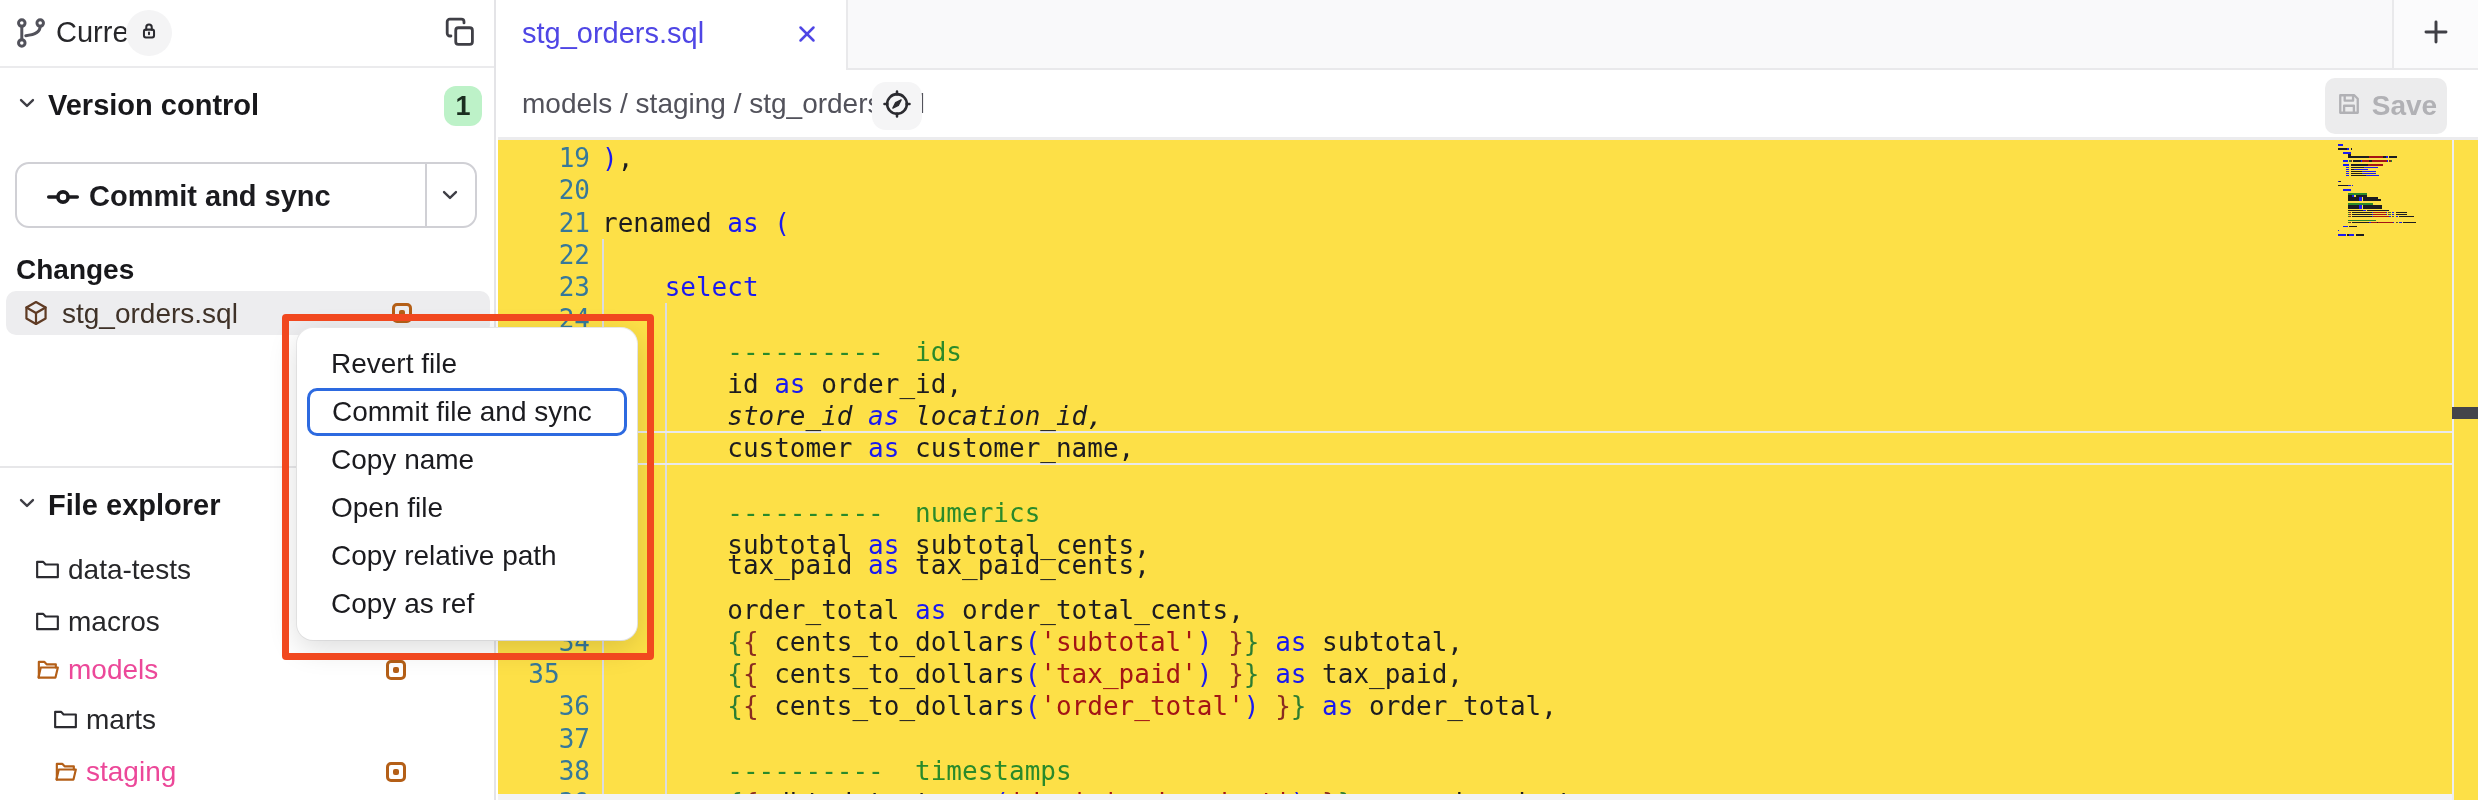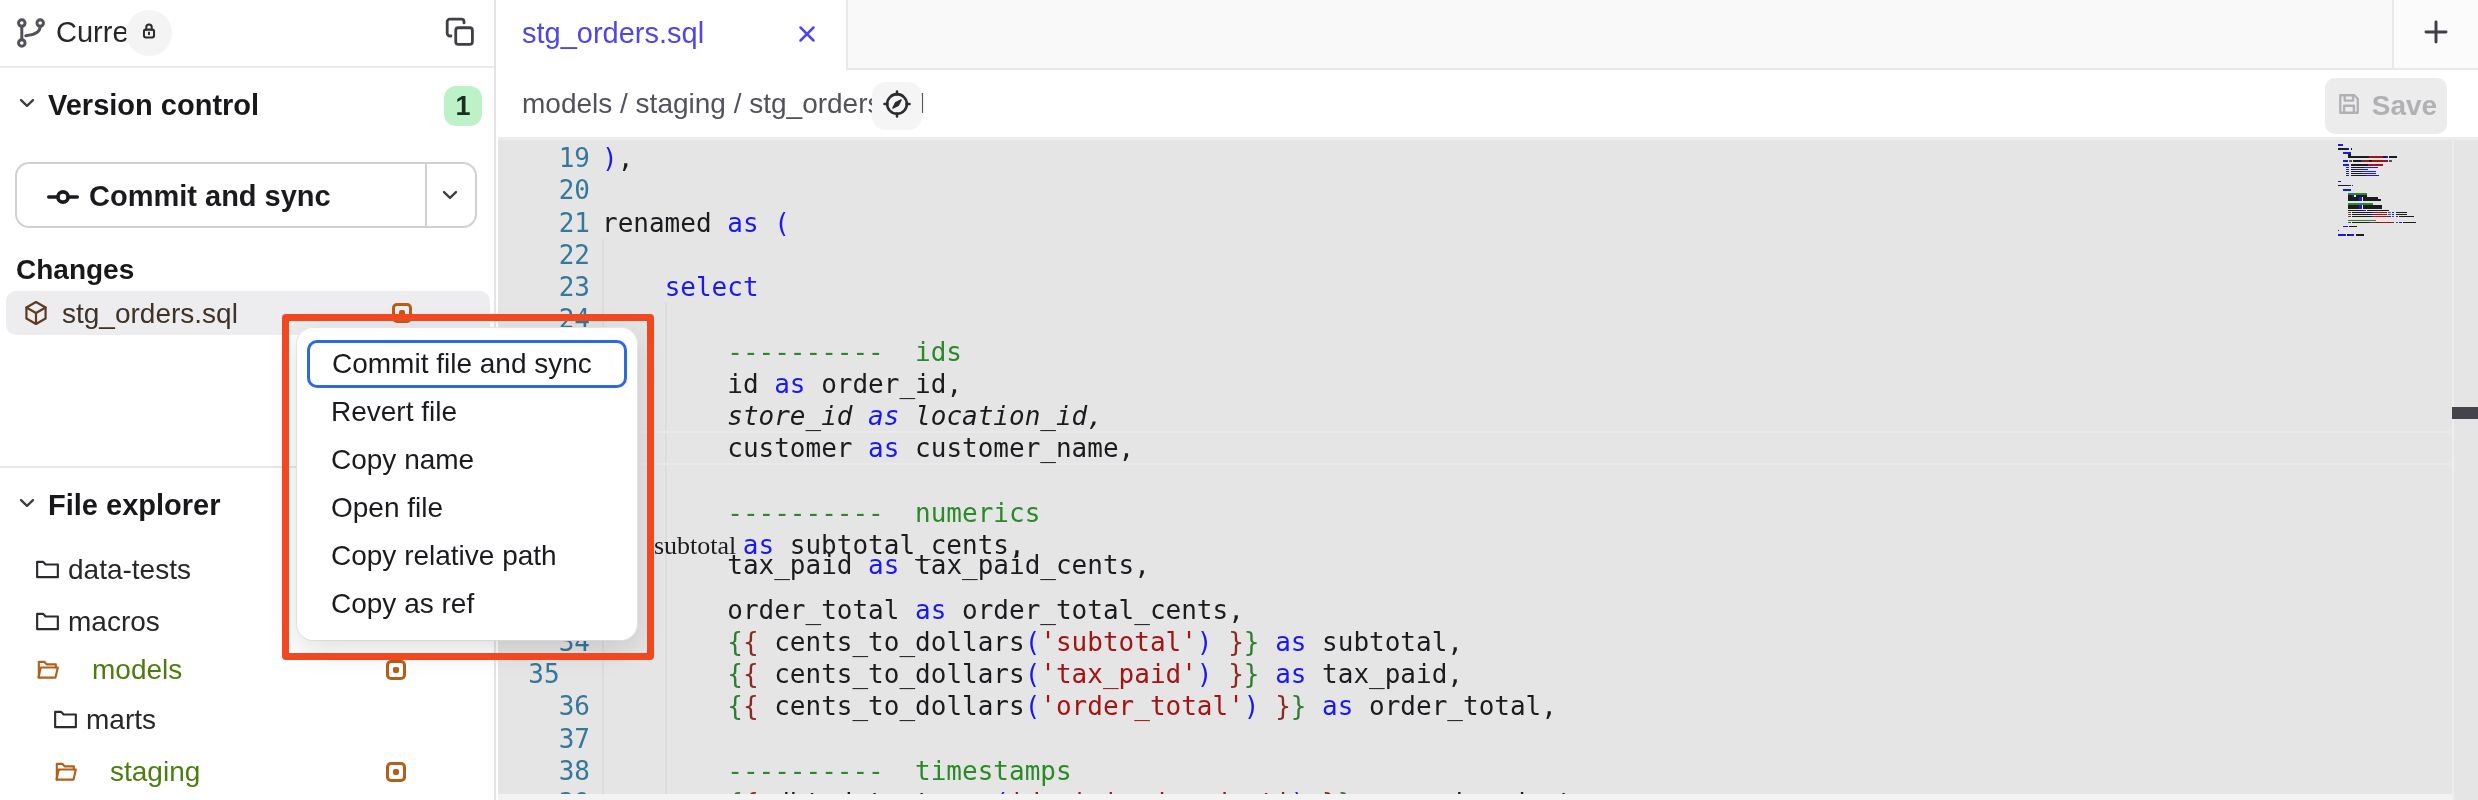--- a/index.html
+++ b/index.html
@@ -32,40 +32,40 @@
   .change-row .fname{position:absolute;left:56px;top:7px;font-size:28px;color:#3f3228;}
   .dot-badge{position:absolute;width:20px;height:20px;border:3px solid #b45f17;border-radius:5px;box-sizing:border-box;}
   .dot-badge::after{content:"";position:absolute;left:4px;top:4px;width:6px;height:6px;border-radius:2px;background:#b45f17;}
   .change-row .dot-badge{left:386px;top:12px;}
   #file-explorer{left:0;top:466px;width:494px;height:334px;border-top:2px solid #e7e7e9;box-sizing:border-box;}
   #fe-chevron{left:16px;top:24px;}
   #fe-title{left:48px;top:21px;}
   .fe-row{position:absolute;left:0;width:494px;height:44px;}
   .fe-row .ficon{position:absolute;top:8px;}
   .fe-row .flabel{position:absolute;top:6px;font-size:28px;color:#27272a;}
-  .fe-row.accent .flabel{color:#4d7c0f;margin-left:24px;}
+  .fe-row.accent .flabel{color:#ec4899;}
   .fe-row .dot-badge{left:386px;top:12px;}
 
   
   #tabbar{left:498px;top:0;width:1980px;height:70px;background:#f9f9fa;border-bottom:2px solid #e9e9eb;box-sizing:border-box;}
   #active-tab{left:498px;top:0;width:350px;height:70px;background:#fff;border-right:2px solid #e9e9eb;box-sizing:border-box;z-index:2;}
   #tab-label{left:24px;top:17px;position:absolute;font-size:29px;font-weight:500;color:#4f46e5;}
   #tab-close{left:296px;top:21px;position:absolute;}
   #plus-box{left:2392px;top:0;width:86px;height:70px;background:#fbfbfc;border-left:2px solid #e9e9eb;border-bottom:2px solid #e9e9eb;
             box-sizing:border-box;display:flex;align-items:center;justify-content:center;z-index:2;}
   #crumbbar{left:498px;top:70px;width:1980px;height:70px;background:#fff;border-bottom:3px solid #ececee;box-sizing:border-box;}
   #breadcrumb{position:absolute;left:24px;top:18px;font-size:28px;color:#52525b;}
   #lineage-chip{position:absolute;left:374px;top:12px;width:50px;height:48px;border-radius:14px;background:#f5f5f6;
                 display:flex;align-items:center;justify-content:center;}
   #save-btn{position:absolute;left:1827px;top:8px;width:122px;height:56px;border-radius:10px;background:#ececed;
             display:flex;align-items:center;justify-content:center;gap:9px;}
   #save-label{font-size:28px;font-weight:600;color:#b1b1b5;}
 
   
-  #editor-body{left:498px;top:140px;width:1980px;height:660px;background:#e5e5e5;overflow:hidden;}
+  #editor-body{left:498px;top:140px;width:1980px;height:660px;background:#fde047;overflow:hidden;}
   .gutter-num{position:absolute;left:0;width:92px;text-align:right;font-family:"DejaVu Sans Mono",monospace;
               font-size:26px;line-height:32px;color:#36789a;}
   .code-line{position:absolute;left:104px;font-family:"DejaVu Sans Mono",monospace;font-size:26px;line-height:32px;
              white-space:pre;color:#1c1c20;}
   .indent-guide{position:absolute;width:2px;background:#dcdcde;}
   .active-line-border{position:absolute;left:0;width:1954px;height:2px;background:#e9e9eb;}
   #minimap{position:absolute;left:1840px;top:4px;width:112px;}
   .mm-row{position:relative;height:2.05px;}
   .mm-seg{position:absolute;top:0;height:1.5px;}
   #mm-hairline{position:absolute;left:1954px;top:0;width:2px;height:660px;background:#ededee;}
@@ -255,21 +255,21 @@
         <div class="code-line" style="top: 66.5px;"><span style="color: rgb(28, 28, 32);">renamed </span><span style="color: rgb(26, 26, 240);">as</span><span style="color: rgb(28, 28, 32);"> </span><span style="color: rgb(26, 26, 240);">(</span></div>
         <div class="code-line" style="top: 98.75px;"></div>
         <div class="code-line" style="top: 131px;"><span style="color: rgb(28, 28, 32);">    </span><span style="color: rgb(26, 26, 240);">select</span></div>
         <div class="code-line" style="top: 163.25px;"></div>
         <div class="code-line" style="top: 195.5px;"><span style="color: rgb(42, 138, 42);">        ----------  ids</span></div>
         <div class="code-line" style="top: 227.75px;"><span style="color: rgb(28, 28, 32);">        id </span><span style="color: rgb(26, 26, 240);">as</span><span style="color: rgb(28, 28, 32);"> order_id,</span></div>
         <div class="code-line" style="top: 260px; font-style: italic;"><span style="color: rgb(28, 28, 32);">        store_id </span><span style="color: rgb(26, 26, 240);">as</span><span style="color: rgb(28, 28, 32);"> location_id,</span></div>
         <div class="code-line" style="top: 292.25px;"><span style="color: rgb(28, 28, 32);">        customer </span><span style="color: rgb(26, 26, 240);">as</span><span style="color: rgb(28, 28, 32);"> customer_name,</span></div>
         <div class="code-line" style="top: 324.5px;"></div>
         <div class="code-line" style="top: 356.75px;"><span style="color: rgb(42, 138, 42);">        ----------  numerics</span></div>
-        <div class="code-line" style="top: 389px;"><span style="color: rgb(28, 28, 32); font-family: Liberation Serif, serif;">        subtotal </span><span style="color: rgb(26, 26, 240);">as</span><span style="color: rgb(28, 28, 32);"> subtotal_cents,</span></div>
+        <div class="code-line" style="top: 389px;"><span style="color: rgb(28, 28, 32);">        subtotal </span><span style="color: rgb(26, 26, 240);">as</span><span style="color: rgb(28, 28, 32);"> subtotal_cents,</span></div>
         <div class="code-line" style="top: 409px;"><span style="color: rgb(28, 28, 32);">        tax_paid </span><span style="color: rgb(26, 26, 240);">as</span><span style="color: rgb(28, 28, 32);"> tax_paid_cents,</span></div>
         <div class="code-line" style="top: 453.5px;"><span style="color: rgb(28, 28, 32);">        order_total </span><span style="color: rgb(26, 26, 240);">as</span><span style="color: rgb(28, 28, 32);"> order_total_cents,</span></div>
         <div class="code-line" style="top: 485.75px;"><span style="color: rgb(28, 28, 32);">        </span><span style="color: rgb(46, 125, 50);">{</span><span style="color: rgb(138, 43, 32);">{</span><span style="color: rgb(28, 28, 32);"> cents_to_dollars</span><span style="color: rgb(26, 26, 240);">(</span><span style="color: rgb(163, 21, 21);">'subtotal'</span><span style="color: rgb(26, 26, 240);">)</span><span style="color: rgb(28, 28, 32);"> </span><span style="color: rgb(138, 43, 32);">}</span><span style="color: rgb(46, 125, 50);">}</span><span style="color: rgb(28, 28, 32);"> </span><span style="color: rgb(26, 26, 240);">as</span><span style="color: rgb(28, 28, 32);"> subtotal,</span></div>
         <div class="code-line" style="top: 518px;"><span style="color: rgb(28, 28, 32);">        </span><span style="color: rgb(46, 125, 50);">{</span><span style="color: rgb(138, 43, 32);">{</span><span style="color: rgb(28, 28, 32);"> cents_to_dollars</span><span style="color: rgb(26, 26, 240);">(</span><span style="color: rgb(163, 21, 21);">'tax_paid'</span><span style="color: rgb(26, 26, 240);">)</span><span style="color: rgb(28, 28, 32);"> </span><span style="color: rgb(138, 43, 32);">}</span><span style="color: rgb(46, 125, 50);">}</span><span style="color: rgb(28, 28, 32);"> </span><span style="color: rgb(26, 26, 240);">as</span><span style="color: rgb(28, 28, 32);"> tax_paid,</span></div>
         <div class="code-line" style="top: 550.25px;"><span style="color: rgb(28, 28, 32);">        </span><span style="color: rgb(46, 125, 50);">{</span><span style="color: rgb(138, 43, 32);">{</span><span style="color: rgb(28, 28, 32);"> cents_to_dollars</span><span style="color: rgb(26, 26, 240);">(</span><span style="color: rgb(163, 21, 21);">'order_total'</span><span style="color: rgb(26, 26, 240);">)</span><span style="color: rgb(28, 28, 32);"> </span><span style="color: rgb(138, 43, 32);">}</span><span style="color: rgb(46, 125, 50);">}</span><span style="color: rgb(28, 28, 32);"> </span><span style="color: rgb(26, 26, 240);">as</span><span style="color: rgb(28, 28, 32);"> order_total,</span></div>
         <div class="code-line" style="top: 582.5px;"></div>
         <div class="code-line" style="top: 614.75px;"><span style="color: rgb(42, 138, 42);">        ----------  timestamps</span></div>
         <div class="code-line" style="top: 647px;"><span style="color: rgb(28, 28, 32);">        </span><span style="color: rgb(46, 125, 50);">{</span><span style="color: rgb(138, 43, 32);">{</span><span style="color: rgb(28, 28, 32);"> dbt.date_trunc</span><span style="color: rgb(26, 26, 240);">(</span><span style="color: rgb(163, 21, 21);">'day'</span><span style="color: rgb(28, 28, 32);">,</span><span style="color: rgb(163, 21, 21);">'ordered_at'</span><span style="color: rgb(26, 26, 240);">)</span><span style="color: rgb(28, 28, 32);"> </span><span style="color: rgb(138, 43, 32);">}</span><span style="color: rgb(46, 125, 50);">}</span><span style="color: rgb(28, 28, 32);"> </span><span style="color: rgb(26, 26, 240);">as</span><span style="color: rgb(28, 28, 32);"> ordered_at</span></div>
       </div>
     <div id="minimap">
@@ -465,22 +465,22 @@
           <div class="mm-seg" style="left: 11.25px; width: 5px; background: rgb(26, 26, 240);"></div>
           <div class="mm-seg" style="left: 17.5px; width: 8.75px; background: rgb(28, 28, 32);"></div>
         </div>
       </div>
     <div id="mm-hairline"></div>
     <div id="scroll-marker"></div>
     <div id="hscroll-band"></div>
   </div>
 
   <div id="context-menu" class="abs">
+      <div class="menu-item">Revert file</div>
       <div class="menu-item focused">Commit file and sync</div>
-      <div class="menu-item">Revert file</div>
       <div class="menu-item">Copy name</div>
       <div class="menu-item">Open file</div>
       <div class="menu-item">Copy relative path</div>
       <div class="menu-item">Copy as ref</div>
     </div>
 
   <div id="annotation-box" class="abs"></div>
 </div>
 
 </body></html>

